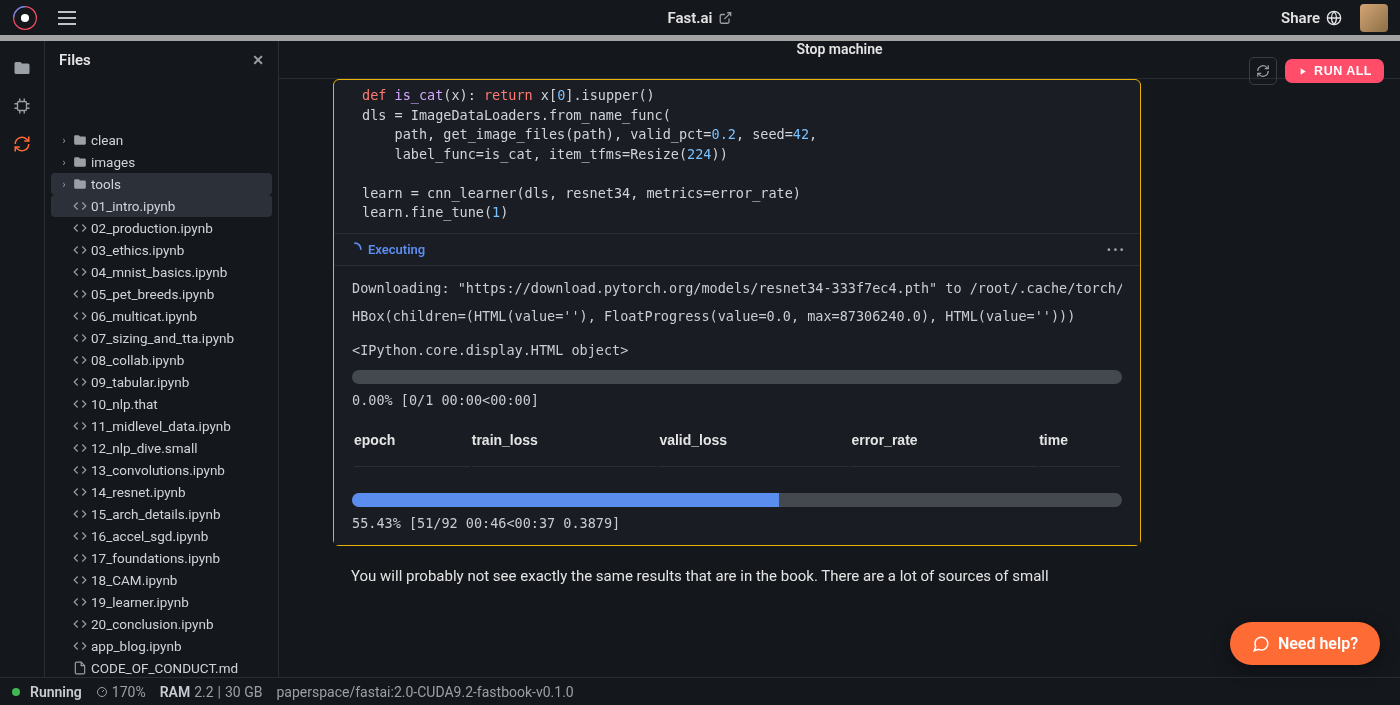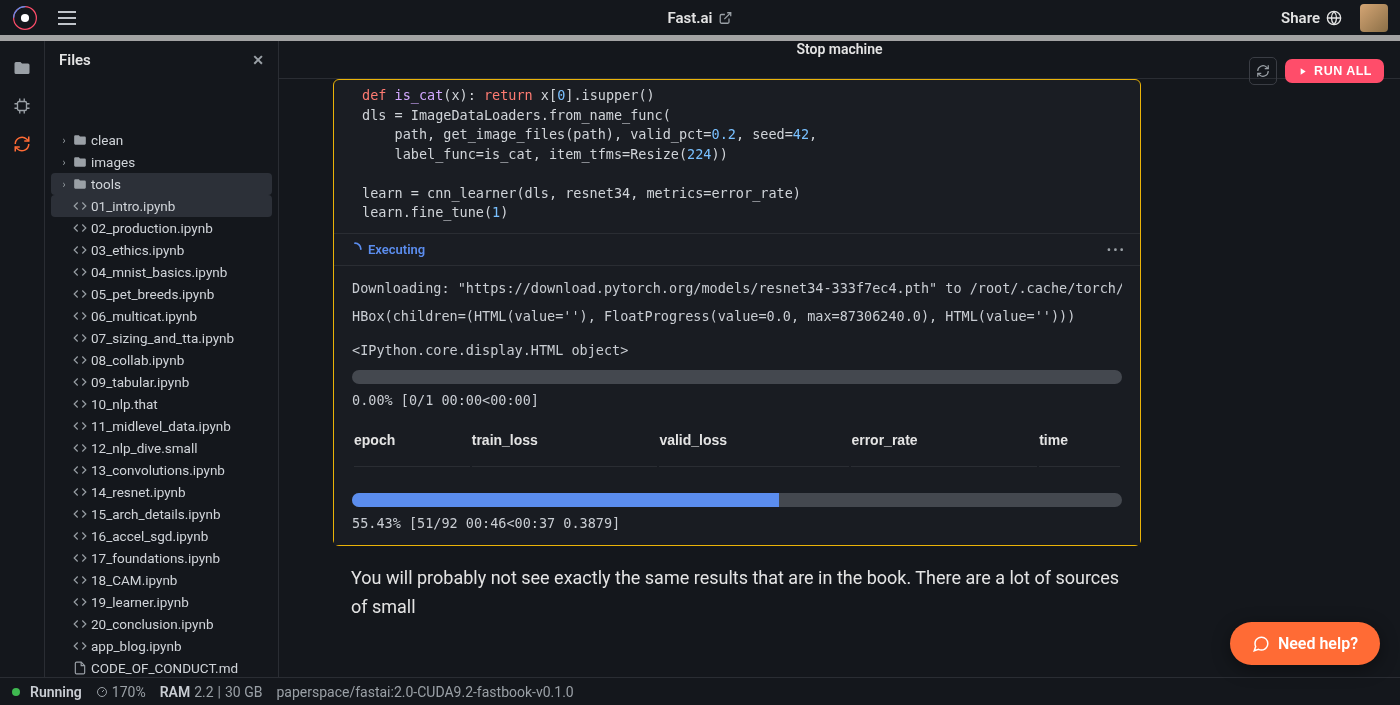--- a/index.html
+++ b/index.html
@@ -223,21 +223,21 @@
 }
 .train-table th {
   text-align:left;
   font-weight:700;
   padding: 6px 0 18px 0;
   border-bottom:1px solid #2a2d33;
 }
 .body-text {
   width: 808px;
   color:#e4e4e4;
-  font-size:18px;
+  font-size:15px;
   line-height:1.6;
   margin-top:18px;
   padding: 0 18px;
 }
 .statusbar {
   height:28px;
   border-top:1px solid #2a2d33;
   display:flex;
   align-items:center;
   padding:0 12px;

